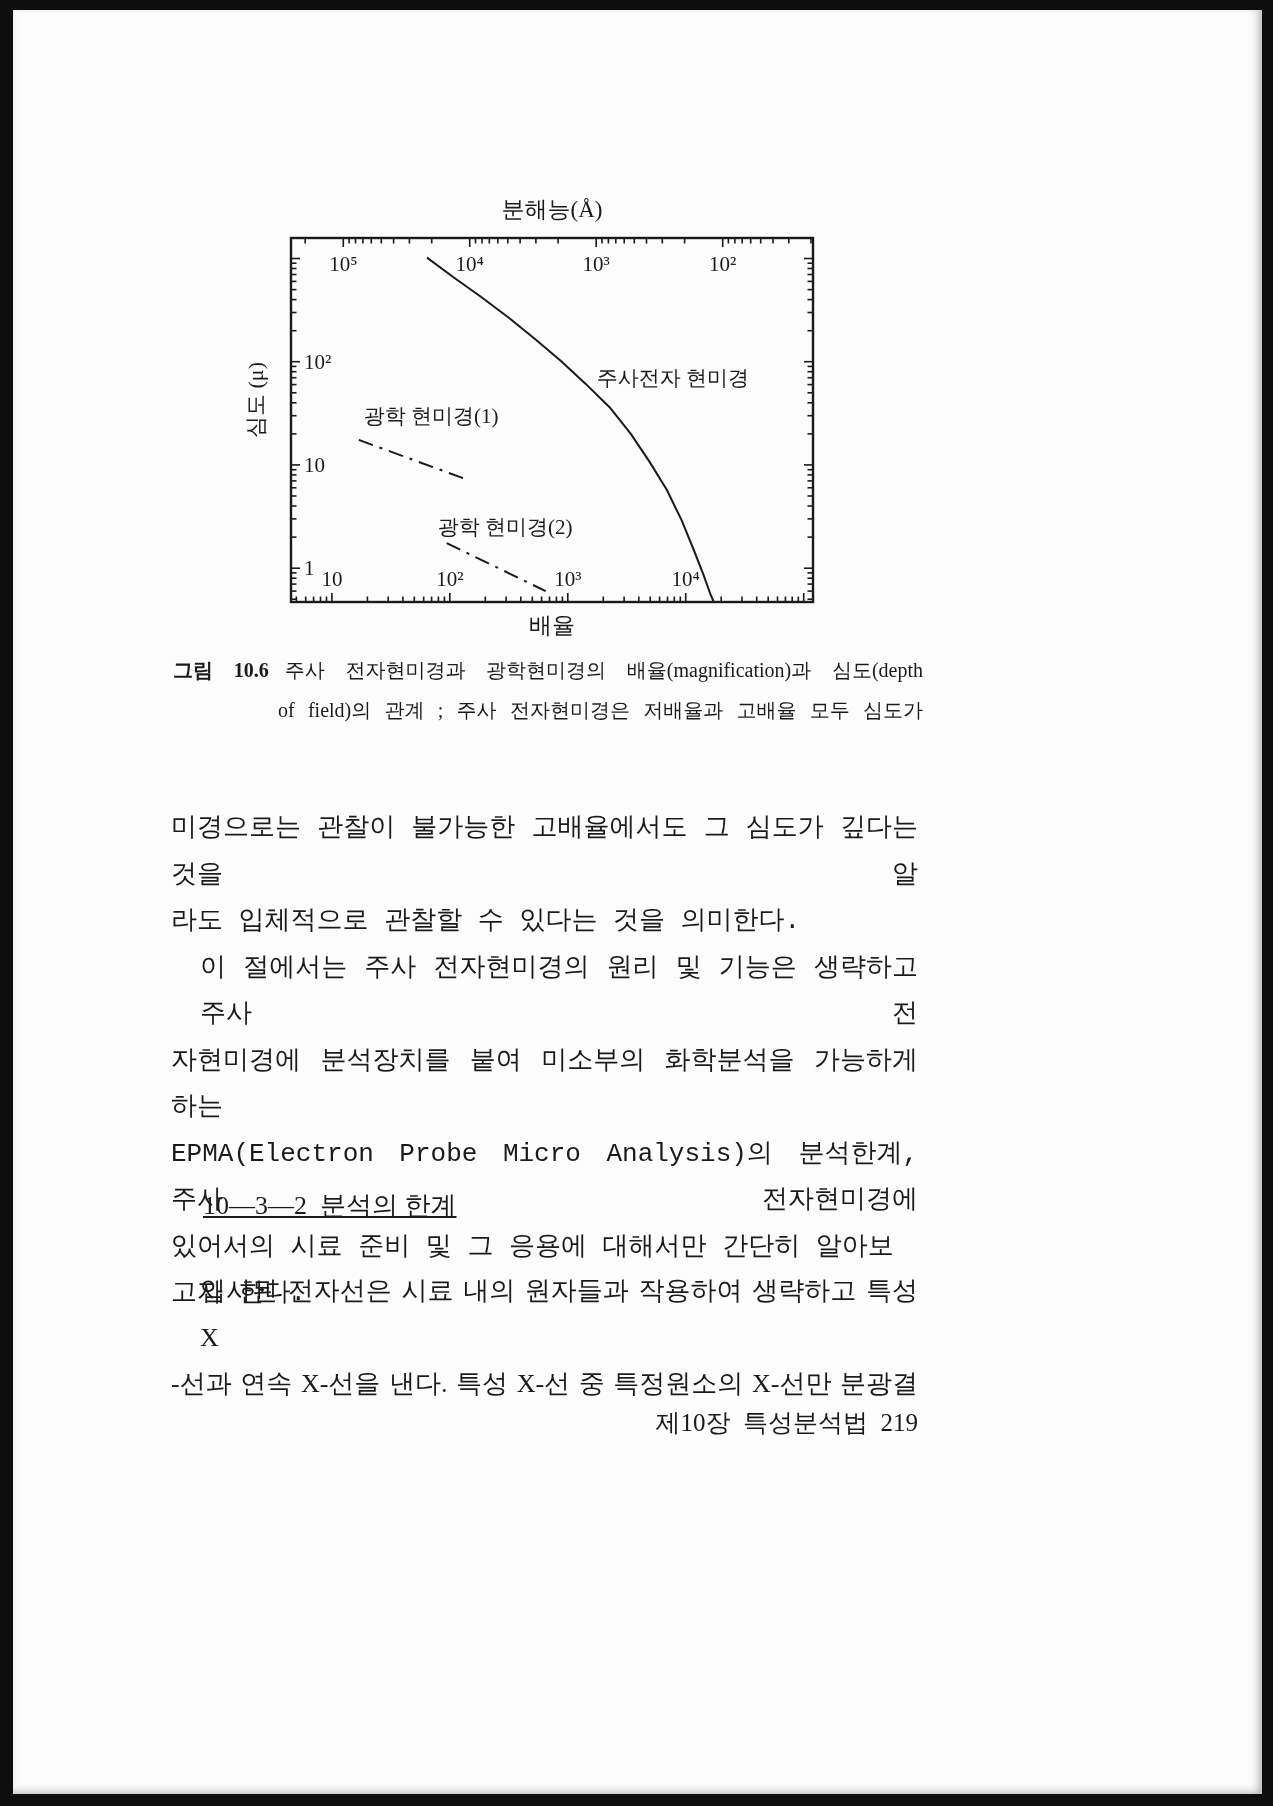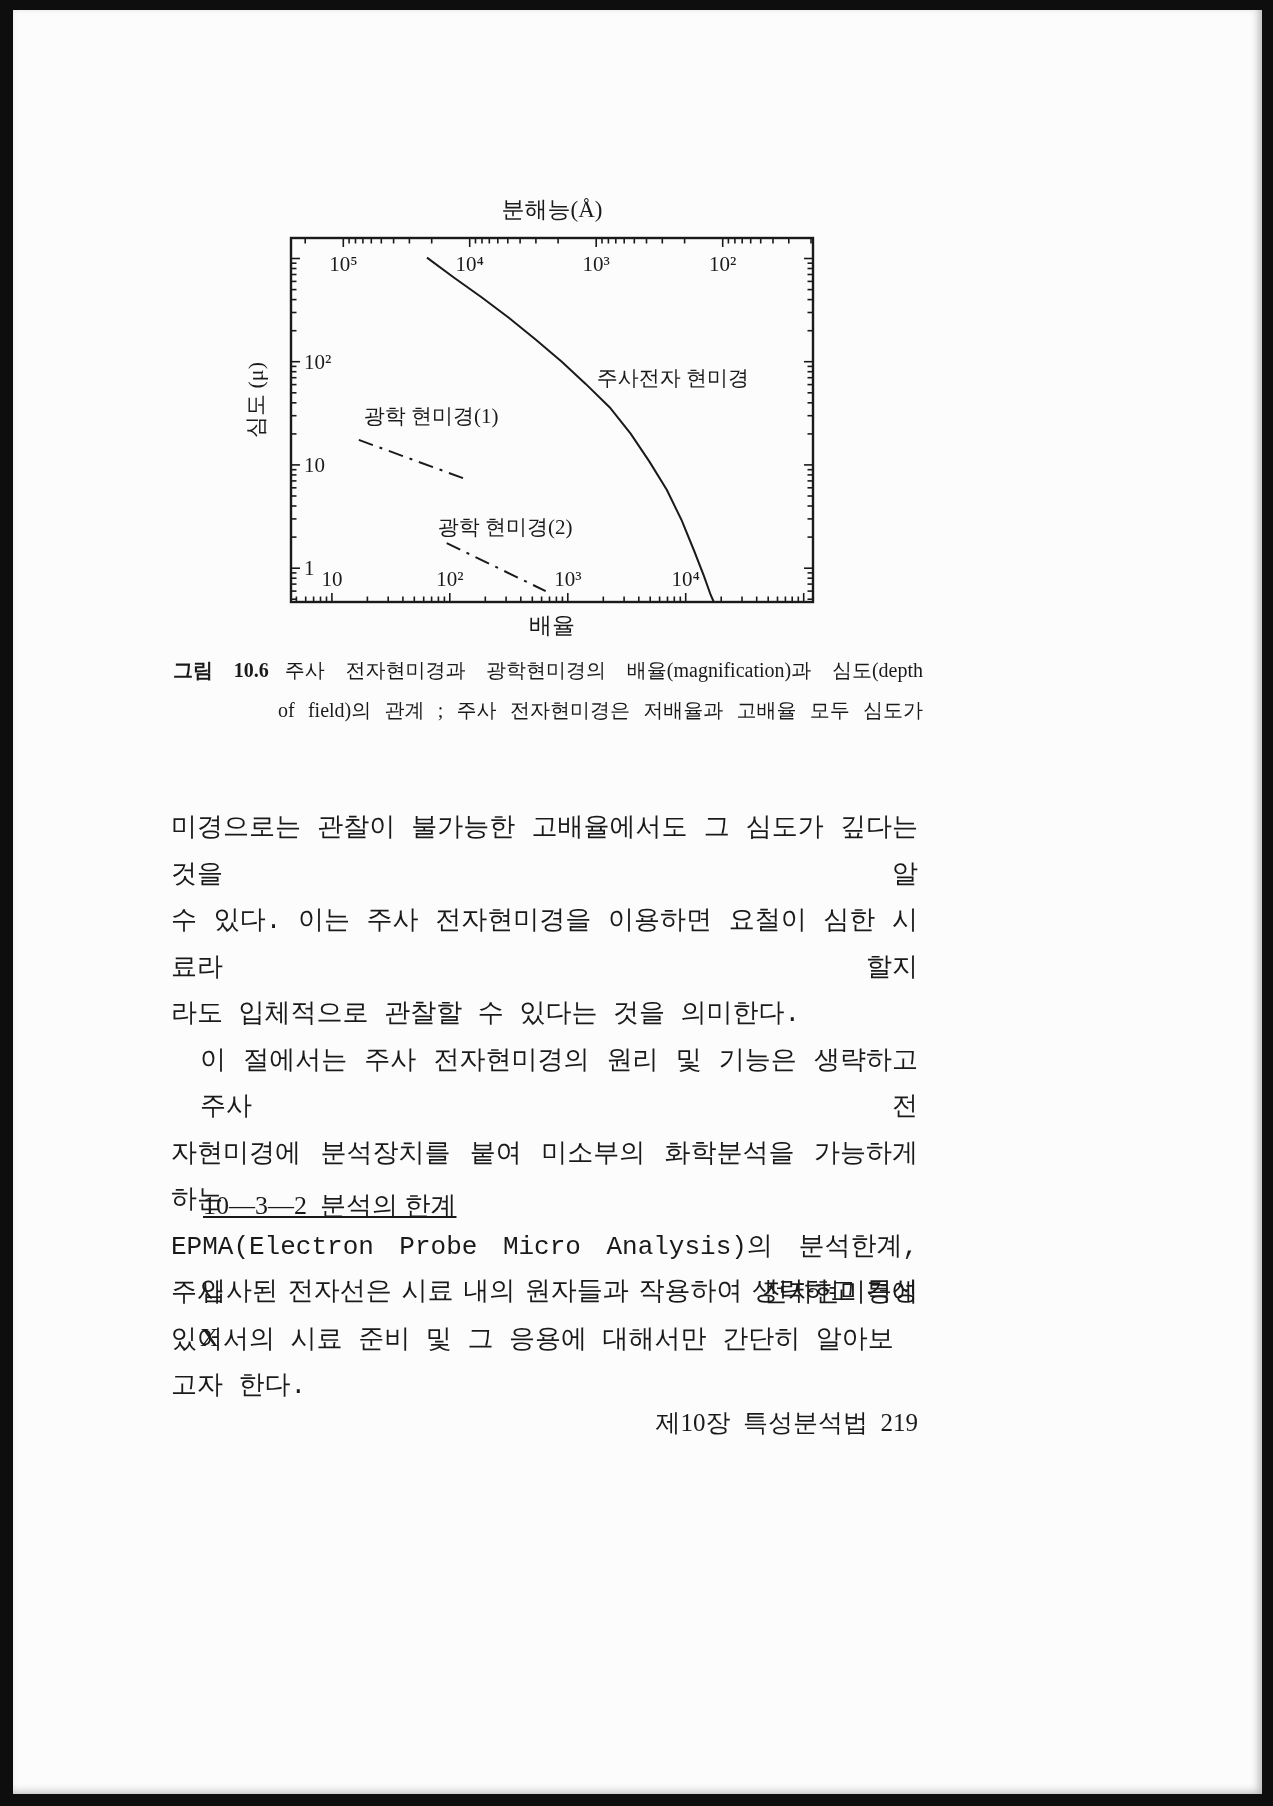--- a/index.html
+++ b/index.html
@@ -216,30 +216,30 @@
         <text x="244.8" y="339.1" text-anchor="start" font-size="21">광학 현미경(2)</text>
       </svg>
 
     <div id="caption" class="caption">
         <div class="cap-line j"><span class="cap-label">그림 10.6</span>주사 전자현미경과 광학현미경의 배율(magnification)과 심도(depth</div>
         <div class="cap-line cont j">of field)의 관계 ; 주사 전자현미경은 저배율과 고배율 모두 심도가</div>
       </div>
 
     <div id="para1" class="body-text para1">
         <div class="bline j">미경으로는 관찰이 불가능한 고배율에서도 그 심도가 깊다는 것을 알</div>
-        <div class="bline j">수 있다. 이는 주사 전자현미경을 이용하면 요철이 심한 시료라 할지</div>
         <div class="bline">라도 입체적으로 관찰할 수 있다는 것을 의미한다.</div>
         <div class="bline j ind">이 절에서는 주사 전자현미경의 원리 및 기능은 생략하고 주사 전</div>
         <div class="bline j">자현미경에 분석장치를 붙여 미소부의 화학분석을 가능하게 하는</div>
         <div class="bline j">EPMA(Electron Probe Micro Analysis)의 분석한계, 주사 전자현미경에</div>
         <div class="bline">있어서의 시료 준비 및 그 응용에 대해서만 간단히 알아보고자 한다.</div>
       </div>
 
     <div class="heading">10—3—2  분석의 한계</div>
 
     <div id="para2" class="body-text para2">
         <div class="bline j ind">입사된 전자선은 시료 내의 원자들과 작용하여 생략하고 특성 X</div>
+        <div class="bline j">-선과 연속 X-선을 낸다. 특성 X-선 중 특정원소의 X-선만 분광결</div>
       </div>
 
     <div class="footer">제10장  특성분석법  219</div>
 
   </div>
 </div>
 
 </body></html>

